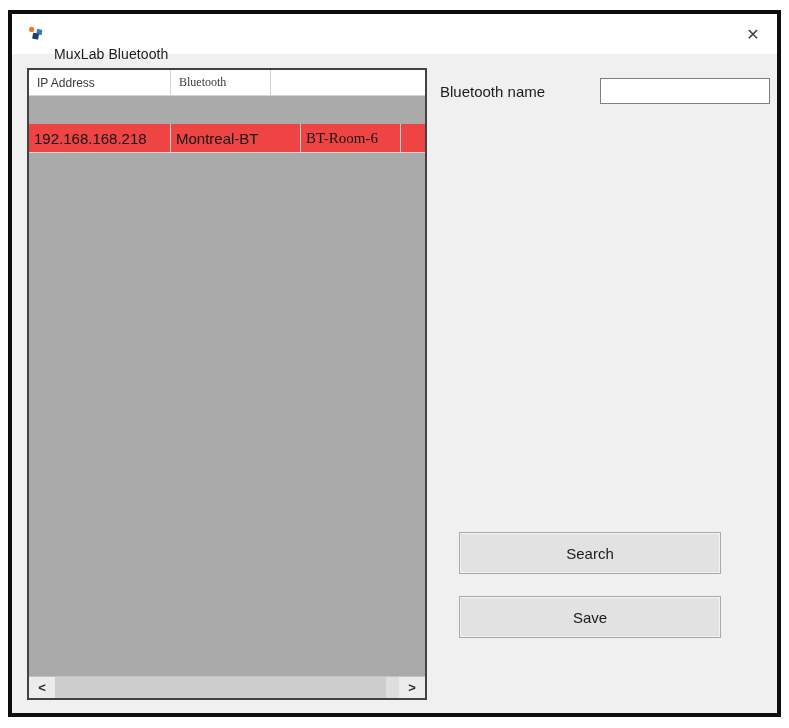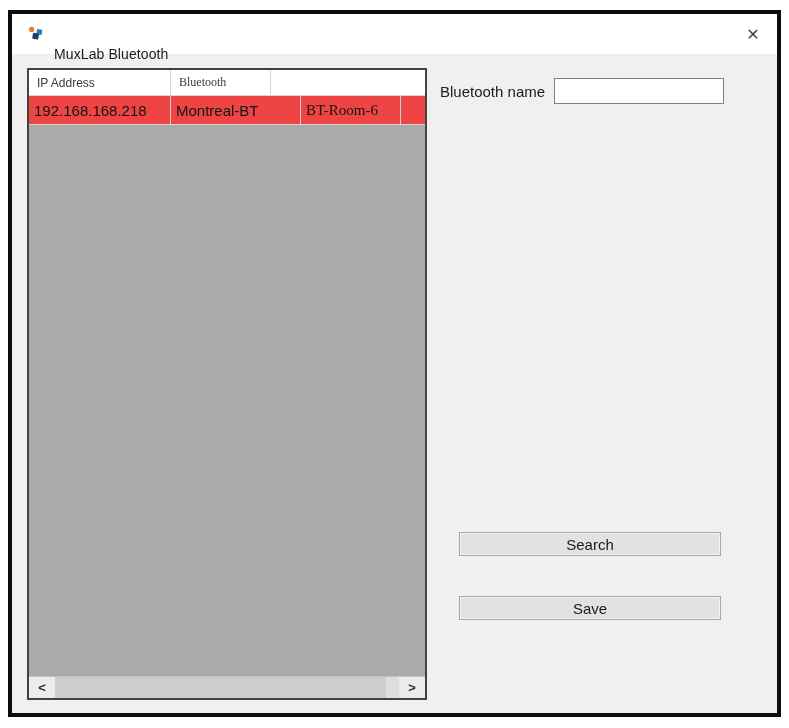--- a/index.html
+++ b/index.html
@@ -24,21 +24,21 @@
     background: transparent; border: none; cursor: pointer;
     display: flex; align-items: center; justify-content: center;
     font-size: 16px; color: #404040; font-family: "DejaVu Sans", sans-serif;
   }
 
   
   .grid {
     position: absolute; left: 15px; top: 54px; width: 400px; height: 632px;
     border: 2px solid var(--table-border, #424242);
     background: var(--table-empty, #aaaaaa);
-    display: flex; flex-direction: column;
+    display: flex; flex-direction: column; gap: 28px;
   }
   .grid-head { display: flex; height: 26px; background: #ffffff; flex: 0 0 26px; border-bottom: 1px solid var(--grid-line, #d4d4d4); }
   .hcell {
     font-size: 12px; color: #3a3a3a; padding: 0 0 0 8px;
     display: flex; align-items: center;
     border-right: 1px solid var(--grid-line, #d4d4d4);
     overflow: hidden; white-space: nowrap;
   }
   .grid-row { display: flex; height: 29px; background: #ef4444; flex: 0 0 29px; border-bottom: 1px solid var(--grid-line, #d4d4d4); }
   .cell {
@@ -58,31 +58,31 @@
   .sb-btn {
     flex: 0 0 26px; width: 26px; background: #ececec;
     display: flex; align-items: center; justify-content: center;
     font-size: 13px; font-weight: bold; color: #2b2b2b; cursor: pointer;
     font-family: "Liberation Sans", sans-serif;
   }
   .sb-track { flex: 1 1 auto; position: relative; background: #dedede; }
   .sb-thumb { position: absolute; left: 0; top: 0; bottom: 0; width: calc(100% - 13px); background: #cdcdcd; }
 
   
-  .bt-field { position: absolute; left: 428px; top: 62px; width: 330px; height: 30px; display: flex; align-items: center; justify-content: flex-start; }
+  .bt-field { position: absolute; left: 428px; top: 62px; width: 330px; height: 30px; display: flex; align-items: center; justify-content: space-between; }
   .bt-field label { font-size: 15px; color: #1b1b1b; margin-right: 9px; white-space: nowrap; }
   .bt-field input {
     width: 170px; height: 26px; background: #ffffff;
     border: 1px solid #7f7f7f; outline: none; font-size: 14px; padding: 0 4px;
     font-family: "Liberation Sans", sans-serif; color: #1b1b1b;
   }
 
   
   .btn {
-    position: absolute; left: 447px; width: 262px; height: 24px;
+    position: absolute; left: 447px; width: 262px; height: 42px;
     background: var(--button-bg, #e2e2e2);
     border: 1px solid var(--button-border, #a9a9a9);
     box-shadow: inset 0 0 0 1px #f2f2f2;
     font-size: 15px; color: #1a1a1a; cursor: pointer;
     font-family: "Liberation Sans", sans-serif;
   }
   .btn-search { top: 518px; }
   .btn-save { top: 582px; }
   .btn-sync { top: 648px; }
 </style>

